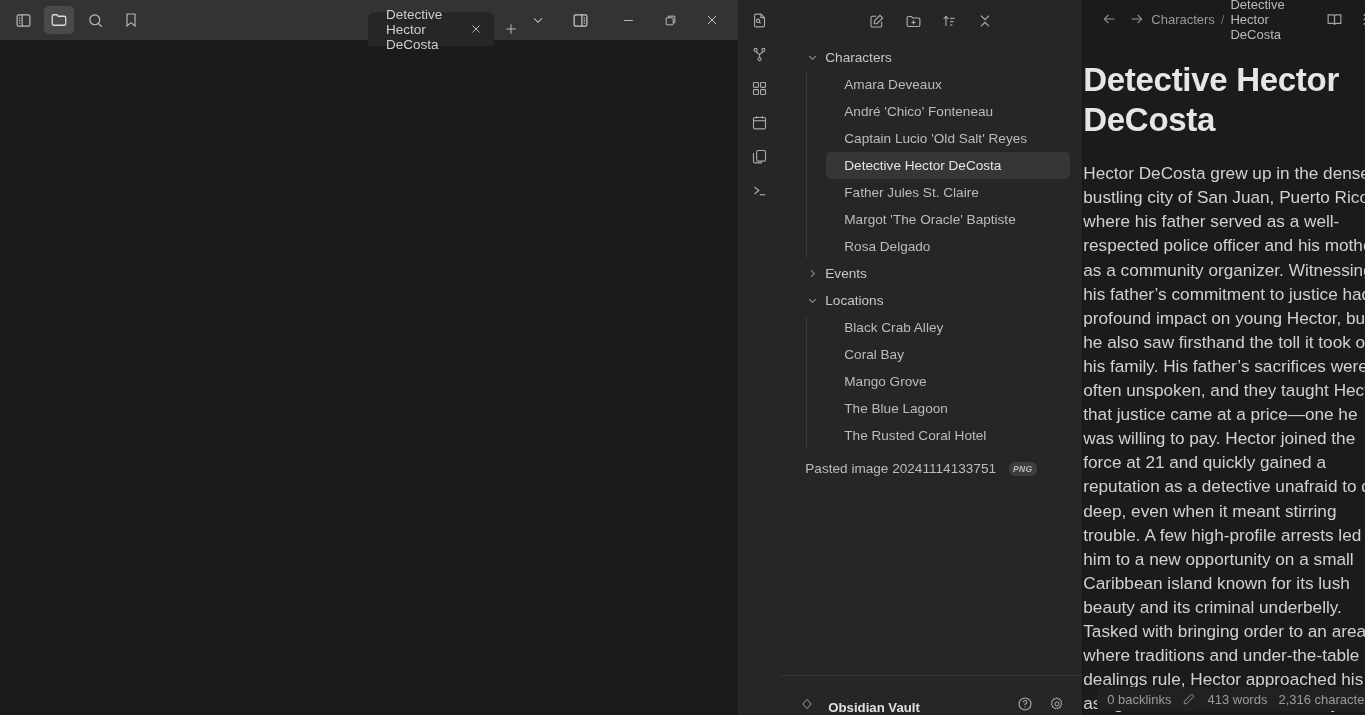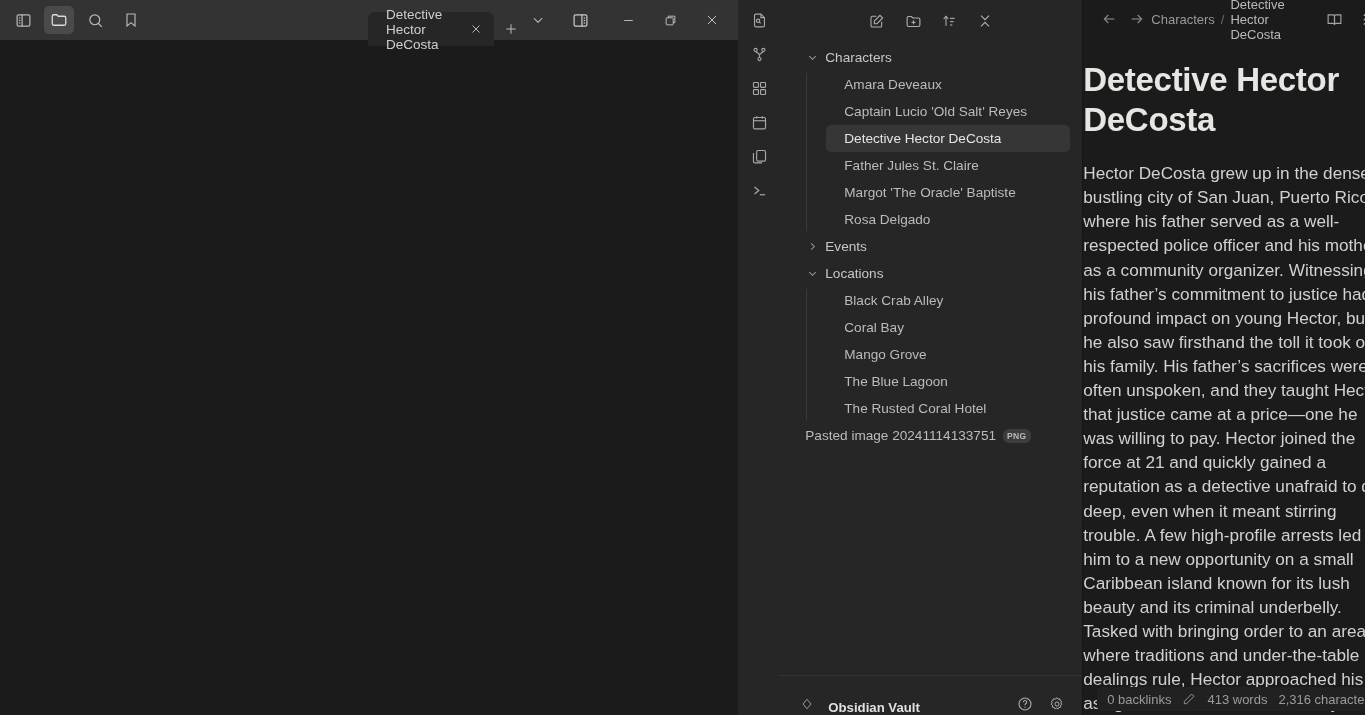--- a/index.html
+++ b/index.html
@@ -69,26 +69,26 @@
     content: ""; position: absolute; left: 0px; top: 2px; bottom: 2px;
     width: 1px; background: #3a3a3a;
   }
   .file-row {
     height: 27px; display: flex; align-items: center;
     padding-left: 18px; color: #bdbbb8; font-size: 13.6px;
     border-radius: 5px; margin-right: 12px; margin-left: 20px;
   }
   .file-row.selected { background: #363636; color: #e6e4e1; }
   .root-file {
-    height: 27px; display: flex; align-items: center; gap: 7px;
+    height: 27px; display: flex; align-items: flex-end; gap: 13px;
     padding-left: 19px; color: #bdbbb8; font-size: 13.6px; margin: 0 6px; border-radius: 5px;
   }
   .ext-badge {
     background: #3d3d3d; color: #b9b9b9; font-size: 8.5px; font-weight: bold;
-    padding: 2px 4px; border-radius: 6px; letter-spacing: .4px;
+    padding: 2px 4px; border-radius: 6px; letter-spacing: .4px; font-style: italic;
   }
   .vault-bar {
     height: 40px; border-top: 1px solid #333; display: flex; align-items: flex-end;
     padding: 0 14px 0 16px; gap: 10px;
   }
   .vault-name { color: #e2e0dd; font-size: 13.2px; font-weight: bold; flex: 1; }
   .vault-ico { color: #adadad; display: flex; align-items: center; justify-content: center; width: 22px; height: 22px; }
 
   
   .main { flex: 1; background: #1b1b1b; display: flex; flex-direction: column; min-width: 0; border-left: 1px solid #161616; position: relative; }
@@ -307,20 +307,23 @@
           <span class="chev">
             <svg width="11" height="11" viewBox="0 0 24 24" fill="none" stroke="currentColor" stroke-width="2.2">
                 <polyline points="5,9 12,16 19,9"></polyline>
               </svg>
           </span>
           <span>Characters</span>
         </div>
         <div class="tree-children">
           <div class="file-row">
               <span>Amara Deveaux</span>
+            </div>
+          <div class="file-row">
+              <span>André 'Chico' Fonteneau</span>
             </div>
           <div class="file-row">
               <span>Captain Lucio 'Old Salt' Reyes</span>
             </div>
           <div class="file-row selected">
               <span>Detective Hector DeCosta</span>
             </div>
           <div class="file-row">
               <span>Father Jules St. Claire</span>
             </div>

